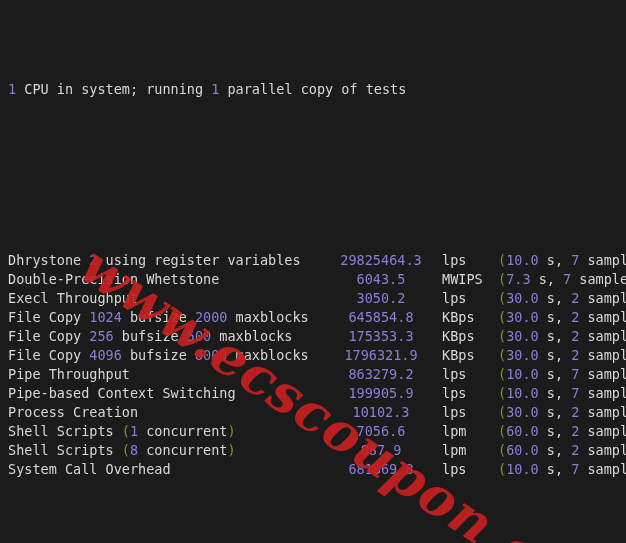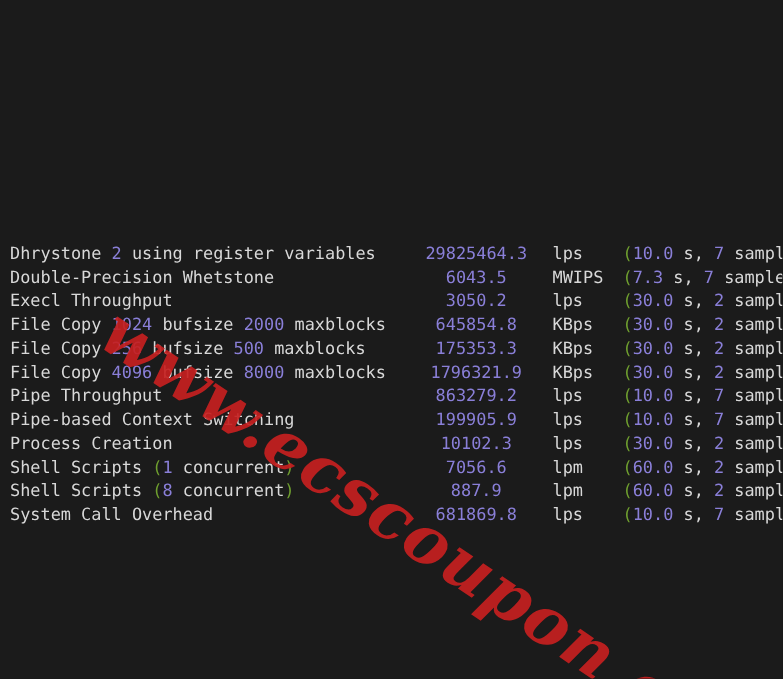--- a/index.html
+++ b/index.html
@@ -85,20 +85,21 @@
   }
 </style>
 </head>
 <body>
 
 <div id="terminal">
 
   <div class="screen">
 
     
+    <div class="line"><span class="c-num">1</span><span class="c-white"> CPU in system; running </span><span class="c-num">1</span><span class="c-white"> parallel copy of tests</span></div>
 
     <div class="blank"></div>
 
     
     <div id="bench-rows"><div class="line"><span class="r-name"><span class="c-white">Dhrystone </span><span class="c-num">2</span><span class="c-white"> using register variables</span></span><span class="r-val c-num">29825464.3</span><span class="r-unit c-white">lps</span><span class="r-paren"><span class="c-green">(</span><span class="c-num">10.0</span><span class="c-white"> s, </span><span class="c-num">7</span><span class="c-white"> samples</span></span></div><div class="line"><span class="r-name"><span class="c-white">Double-Precision Whetstone</span><span class="c-white"></span></span><span class="r-val c-num">6043.5</span><span class="r-unit c-white">MWIPS</span><span class="r-paren"><span class="c-green">(</span><span class="c-num">7.3</span><span class="c-white"> s, </span><span class="c-num">7</span><span class="c-white"> samples</span></span></div><div class="line"><span class="r-name"><span class="c-white">Execl Throughput</span><span class="c-white"></span></span><span class="r-val c-num">3050.2</span><span class="r-unit c-white">lps</span><span class="r-paren"><span class="c-green">(</span><span class="c-num">30.0</span><span class="c-white"> s, </span><span class="c-num">2</span><span class="c-white"> samples</span></span></div><div class="line"><span class="r-name"><span class="c-white">File Copy </span><span class="c-num">1024</span><span class="c-white"> bufsize </span><span class="c-num">2000</span><span class="c-white"> maxblocks</span></span><span class="r-val c-num">645854.8</span><span class="r-unit c-white">KBps</span><span class="r-paren"><span class="c-green">(</span><span class="c-num">30.0</span><span class="c-white"> s, </span><span class="c-num">2</span><span class="c-white"> samples</span></span></div><div class="line"><span class="r-name"><span class="c-white">File Copy </span><span class="c-num">256</span><span class="c-white"> bufsize </span><span class="c-num">500</span><span class="c-white"> maxblocks</span></span><span class="r-val c-num">175353.3</span><span class="r-unit c-white">KBps</span><span class="r-paren"><span class="c-green">(</span><span class="c-num">30.0</span><span class="c-white"> s, </span><span class="c-num">2</span><span class="c-white"> samples</span></span></div><div class="line"><span class="r-name"><span class="c-white">File Copy </span><span class="c-num">4096</span><span class="c-white"> bufsize </span><span class="c-num">8000</span><span class="c-white"> maxblocks</span></span><span class="r-val c-num">1796321.9</span><span class="r-unit c-white">KBps</span><span class="r-paren"><span class="c-green">(</span><span class="c-num">30.0</span><span class="c-white"> s, </span><span class="c-num">2</span><span class="c-white"> samples</span></span></div><div class="line"><span class="r-name"><span class="c-white">Pipe Throughput</span><span class="c-white"></span></span><span class="r-val c-num">863279.2</span><span class="r-unit c-white">lps</span><span class="r-paren"><span class="c-green">(</span><span class="c-num">10.0</span><span class="c-white"> s, </span><span class="c-num">7</span><span class="c-white"> samples</span></span></div><div class="line"><span class="r-name"><span class="c-white">Pipe-based Context Switching</span><span class="c-white"></span></span><span class="r-val c-num">199905.9</span><span class="r-unit c-white">lps</span><span class="r-paren"><span class="c-green">(</span><span class="c-num">10.0</span><span class="c-white"> s, </span><span class="c-num">7</span><span class="c-white"> samples</span></span></div><div class="line"><span class="r-name"><span class="c-white">Process Creation</span><span class="c-white"></span></span><span class="r-val c-num">10102.3</span><span class="r-unit c-white">lps</span><span class="r-paren"><span class="c-green">(</span><span class="c-num">30.0</span><span class="c-white"> s, </span><span class="c-num">2</span><span class="c-white"> samples</span></span></div><div class="line"><span class="r-name"><span class="c-white">Shell Scripts </span><span class="c-green">(</span><span class="c-num">1</span><span class="c-white"> concurrent</span><span class="c-green">)</span><span class="c-white"></span></span><span class="r-val c-num">7056.6</span><span class="r-unit c-white">lpm</span><span class="r-paren"><span class="c-green">(</span><span class="c-num">60.0</span><span class="c-white"> s, </span><span class="c-num">2</span><span class="c-white"> samples</span></span></div><div class="line"><span class="r-name"><span class="c-white">Shell Scripts </span><span class="c-green">(</span><span class="c-num">8</span><span class="c-white"> concurrent</span><span class="c-green">)</span><span class="c-white"></span></span><span class="r-val c-num">887.9</span><span class="r-unit c-white">lpm</span><span class="r-paren"><span class="c-green">(</span><span class="c-num">60.0</span><span class="c-white"> s, </span><span class="c-num">2</span><span class="c-white"> samples</span></span></div><div class="line"><span class="r-name"><span class="c-white">System Call Overhead</span><span class="c-white"></span></span><span class="r-val c-num">681869.8</span><span class="r-unit c-white">lps</span><span class="r-paren"><span class="c-green">(</span><span class="c-num">10.0</span><span class="c-white"> s, </span><span class="c-num">7</span><span class="c-white"> samples</span></span></div></div>
 
     <div class="blank"></div>
 
     
     

